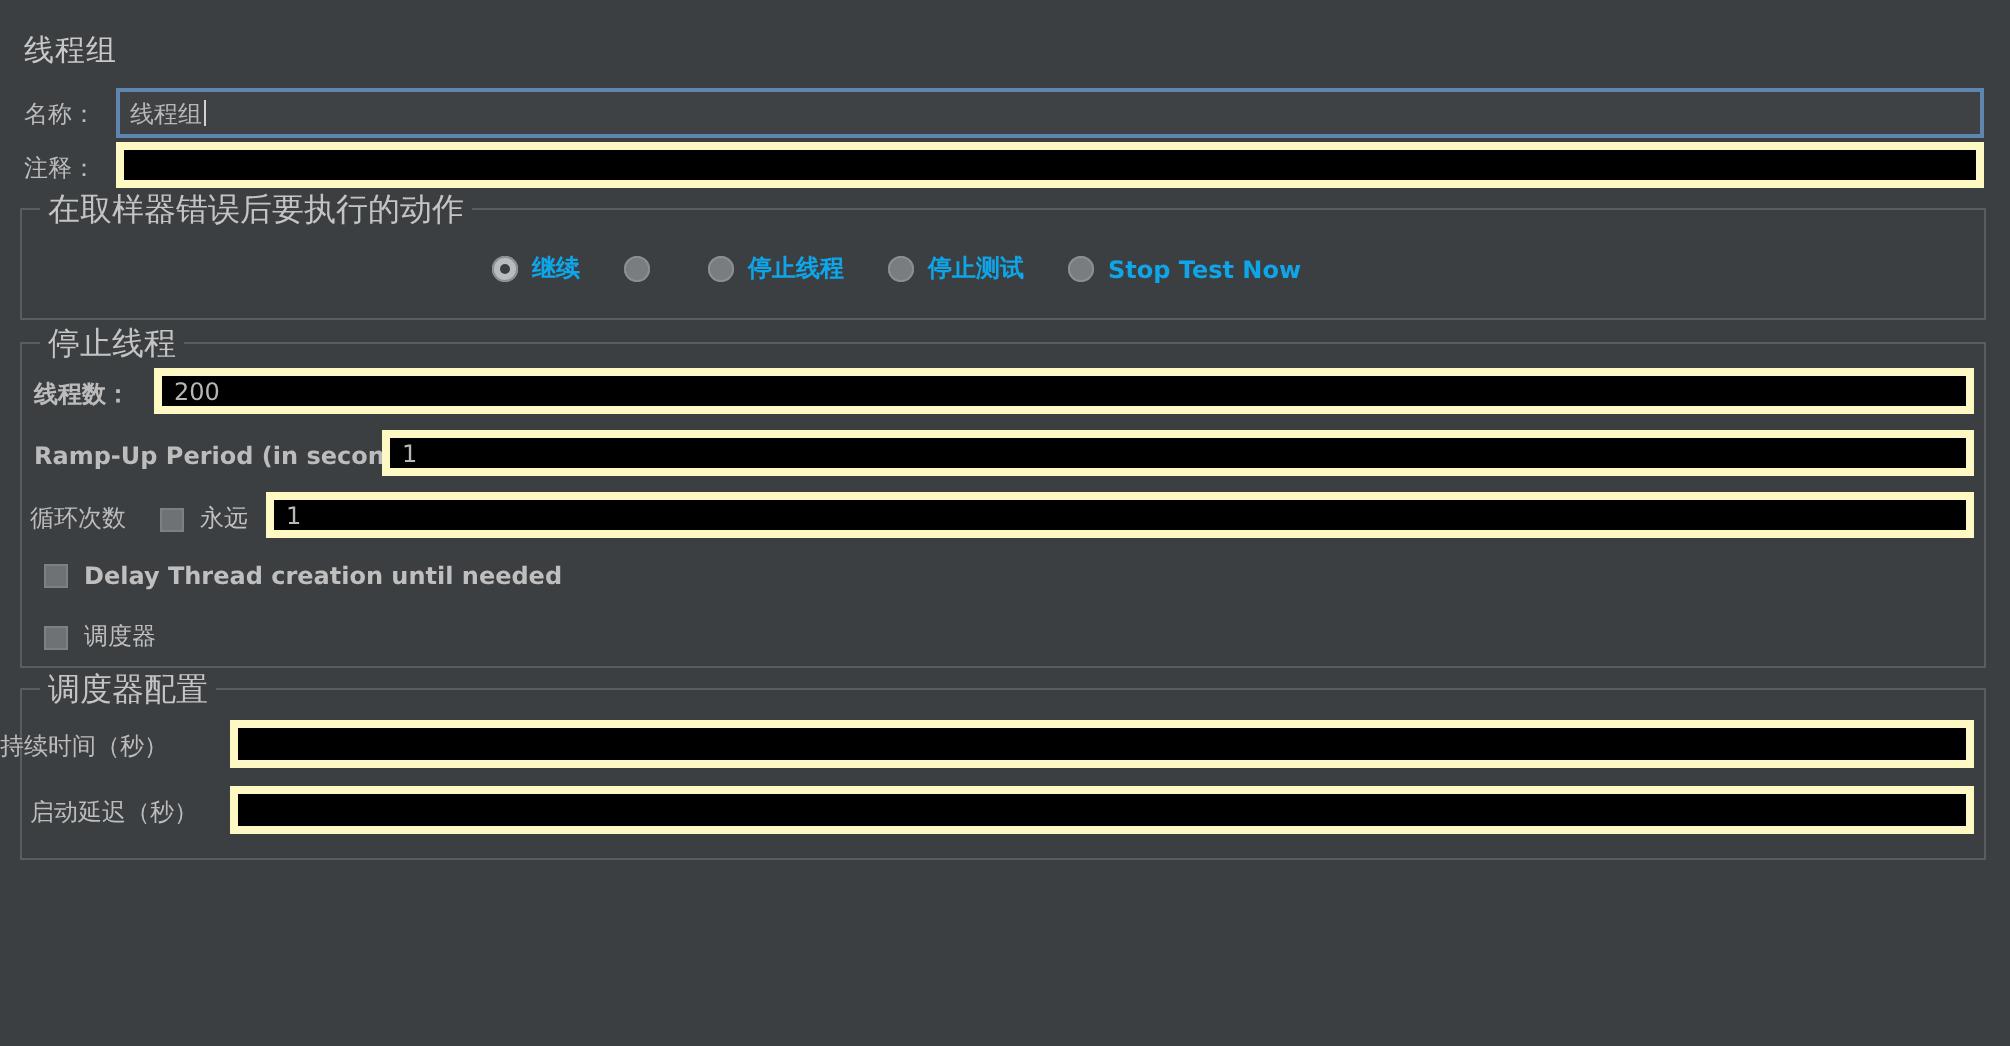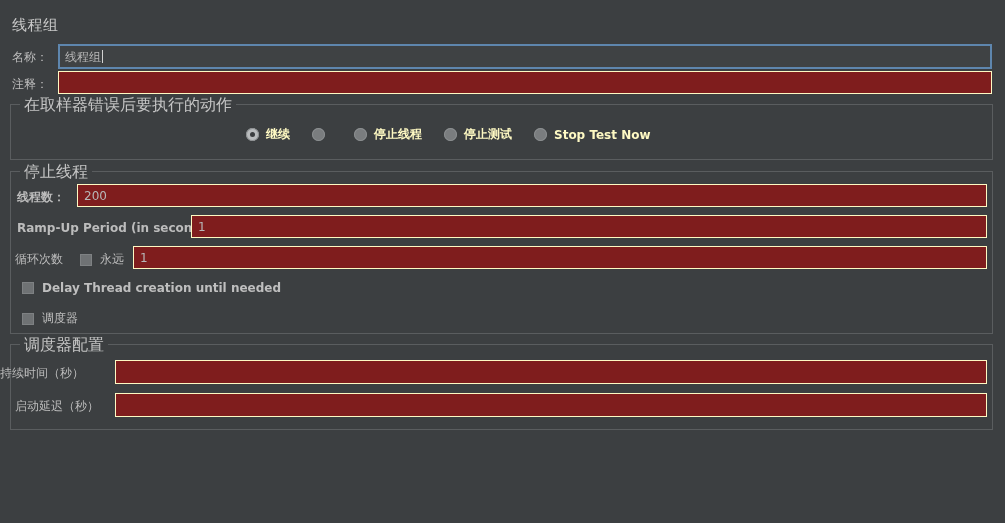--- a/index.html
+++ b/index.html
@@ -31,22 +31,22 @@
     top: 16px;
     font-size: 15px;
     color: #c8c8c8;
     letter-spacing: 0.5px;
     white-space: nowrap;
   }
 
   
   .field {
     position: absolute;
-    background: #7f1d1d;
-    border: 1px solid #fef9c3;
+    background: #000000;
+    border: 4px solid #fef9c3;
     box-sizing: border-box;
     color: #b7b7b7;
     font-size: 12px;
     line-height: 1;
     display: flex;
     align-items: center;
     padding-left: 6px;
     overflow: hidden;
     white-space: nowrap;
   }
@@ -123,21 +123,21 @@
     position: absolute;
     left: 4px;
     top: 4px;
     width: 5px;
     height: 5px;
     border-radius: 50%;
     background: #3b3e40;
   }
   .radio-label {
     font-size: 12px;
-    color: #fef9c3;
+    color: #0ea5e9;
     font-weight: bold;
   }
 
   
   .check-row {
     position: absolute;
     display: flex;
     align-items: center;
     white-space: nowrap;
   }

